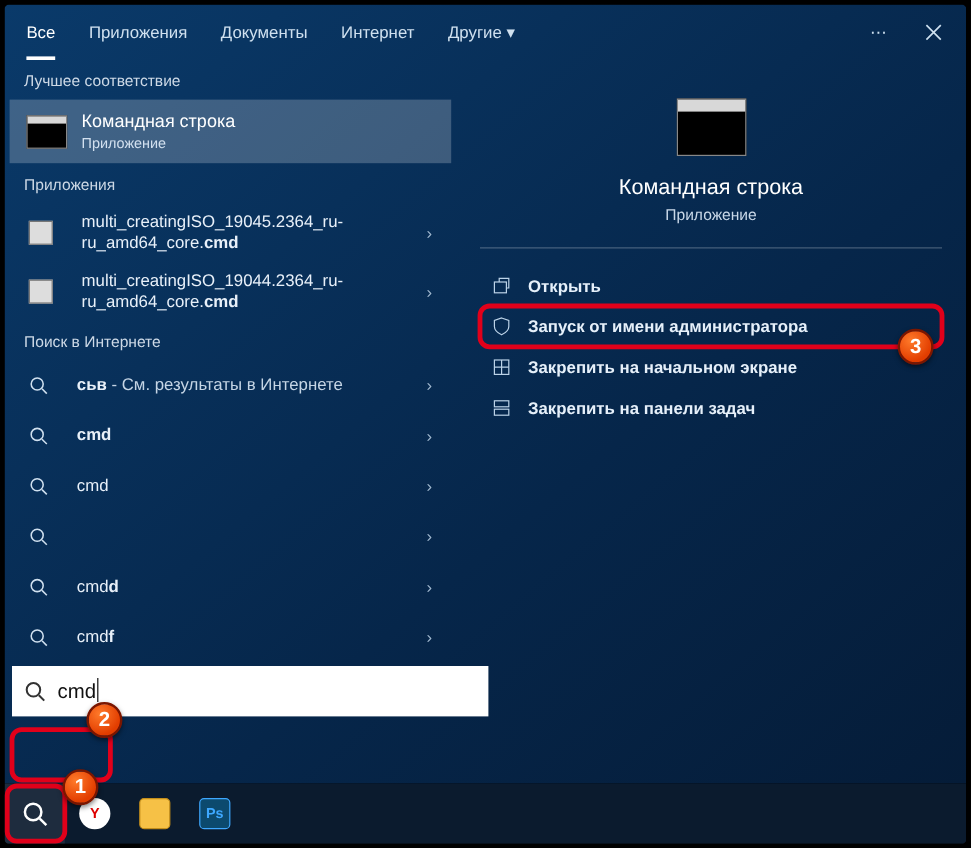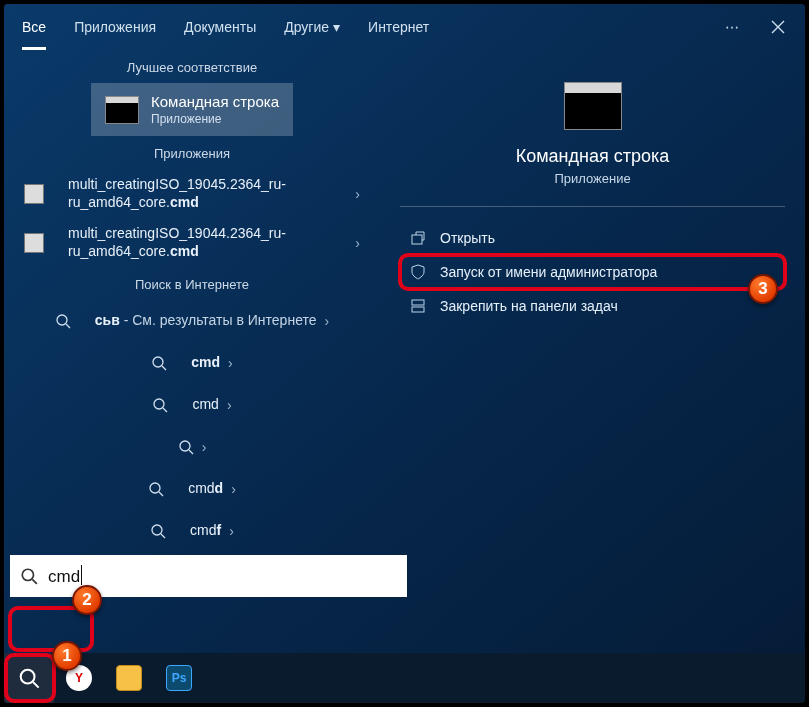--- a/index.html
+++ b/index.html
@@ -7,42 +7,42 @@
   .frame { position:absolute; inset:0; border:2px solid #000; border-radius:12px; overflow:hidden; }
   .panel { position:absolute; top:2px; left:2px; right:2px; bottom:52px; background:linear-gradient(140deg,#0a3a6a 0%,#06264a 60%,#051c38 100%); display:flex; flex-direction:column; }
   .tabs { display:flex; align-items:center; height:46px; padding:0 4px; color:#cfe0ef; font-size:14px; }
   .tab { padding:0 14px; height:46px; display:flex; align-items:center; cursor:pointer; position:relative; }
   .tab.active { color:#fff; }
   .tab.active::after { content:""; position:absolute; left:14px; right:14px; bottom:0; height:3px; background:#fff; }
   .chev { margin-left:4px; }
   .spacer { flex:1; }
   .hbtn { width:46px; height:46px; display:flex; align-items:center; justify-content:center; color:#cde0ef; cursor:pointer; }
   .body { flex:1; display:flex; overflow:hidden; }
-  .left { width:376px; display:flex; flex-direction:column; overflow:hidden; padding-bottom:0;align-items:center;}
+  .left { width:376px; display:flex; flex-direction:column; overflow:hidden; padding-bottom:0;}
   .right { flex:1; padding:24px 20px 12px 20px; color:#d8e7f5; }
   .section-label { color:#cdd9e6; font-size:13px; padding:10px 16px 8px; }
   .best { display:flex; align-items:center; background:rgba(255,255,255,0.22); padding:10px 14px; margin:0 4px; }
   .cmd-icon { width:34px; height:28px; background:#000; border:1px solid #888; position:relative; flex:none; }
   .cmd-icon::before { content:""; position:absolute; top:0; left:0; right:0; height:6px; background:#d8d8d8; }
   .best-text { margin-left:12px; color:#fff; }
   .best-title { font-size:15px; }
   .best-sub { font-size:12px; color:#d2e0ef; margin-top:2px; }
   .item { display:flex; align-items:center; padding:6px 16px; margin:1px 4px; color:#e8f0f9; font-size:14px; cursor:pointer; min-height:40px;}
   .file-icon { width:20px; height:20px; background:#ddd; border:1px solid #777; position:relative; flex:none; }
   .item-text { margin-left:24px; flex:1; line-height:1.25; }
   .item-text .dim { color:#c5d5e5; }
   .chev-r { color:#9fb6cd; margin-left:auto; padding-left:8px; }
   .search-icon { width:16px; height:16px; flex:none; }
   .preview-hero { display:flex; flex-direction:column; align-items:center; padding:8px 0 20px; border-bottom:1px solid rgba(255,255,255,0.25); }
   .hero-icon { width:58px; height:48px; background:#000; border:1px solid #888; position:relative; margin-bottom:16px;}
   .hero-icon::before { content:""; position:absolute; top:0; left:0; right:0; height:10px; background:#d8d8d8; }
   .hero-title { color:#fff; font-size:18px; }
   .hero-sub { color:#c9d8e8; font-size:13px; margin-top:4px; }
   .actions { padding:14px 0 0 0; }
-  .act { display:flex; align-items:center; padding:9px 10px; font-size:14px; color:#e6f0fa; cursor:pointer; border-radius:2px; }
+  .act { display:flex; align-items:center; padding:9px 10px; font-size:14px; color:#e6f0fa; cursor:pointer; border-radius:2px;font-weight:bold; }
   .act svg { flex:none; margin-right:14px; }
   .act.hl { outline:4px solid #e1001a; outline-offset:-2px; border-radius:8px;text-align:right; }
   .searchbar { position:absolute; left:6px; right:398px; bottom:56px; height:42px; background:#fff; display:flex; align-items:center; padding:0 10px; }
   .searchbar svg { flex:none; }
   .search-text { margin-left:10px; font-size:17px; color:#111; position:relative; }
   .cursor { display:inline-block; width:1px; height:20px; background:#111; vertical-align:-3px; margin-left:1px;}
   .search-hl { position:absolute; border:4px solid #e1001a; border-radius:10px; pointer-events:none; }
   .taskbar { position:absolute; left:2px; right:2px; bottom:2px; height:50px; background:#0b1b2e; display:flex; align-items:center; }
   .tb-btn { width:50px; height:50px; display:flex; align-items:center; justify-content:center; cursor:pointer; }
   .tb-btn.active { background:rgba(255,255,255,0.08); }
@@ -52,25 +52,25 @@
 </style>
 </head>
 <body>
 <div class="frame">
 
 <div class="panel">
   <div class="tabs">
     <div class="tab active">Все</div>
     <div class="tab">Приложения</div>
     <div class="tab">Документы</div>
+    <div class="tab">Интернет</div>
     <div class="tab">
           <span>Другие</span>
           <span class="chev">▾</span>
         </div>
-    <div class="tab">Интернет</div>
     <div class="spacer"></div>
     <div class="hbtn">⋯</div>
     <div class="hbtn">
       <svg width="14" height="14" viewBox="0 0 14 14">
             <path d="M1 1 L13 13 M13 1 L1 13" stroke="#cde0ef" stroke-width="1.4"></path>
           </svg>
     </div>
   </div>
 
   <div class="body">
@@ -169,20 +169,28 @@
           <span>Открыть</span>
         </div>
         <div class="act hl">
           <svg width="16" height="16" viewBox="0 0 16 16">
                 <path d="M8 1 L14 3 V8 C14 12 8 15 8 15 C8 15 2 12 2 8 V3 Z" fill="none" stroke="#bcd3e8"></path>
               </svg>
           <span>Запуск от имени администратора</span>
         </div>
         <div class="act">
           <svg width="16" height="16" viewBox="0 0 16 16">
+                <rect x="2" y="2" width="12" height="12" fill="none" stroke="#bcd3e8"></rect>
+                <line x1="2" y1="8" x2="14" y2="8" stroke="#bcd3e8"></line>
+                <line x1="8" y1="2" x2="8" y2="14" stroke="#bcd3e8"></line>
+              </svg>
+          <span>Закрепить на начальном экране</span>
+        </div>
+        <div class="act">
+          <svg width="16" height="16" viewBox="0 0 16 16">
                 <rect x="2" y="9" width="12" height="5" fill="none" stroke="#bcd3e8"></rect>
                 <rect x="2" y="2" width="12" height="5" fill="none" stroke="#bcd3e8"></rect>
               </svg>
           <span>Закрепить на панели задач</span>
         </div>
       </div>
     </div>
   </div>
 
   <div class="searchbar">

